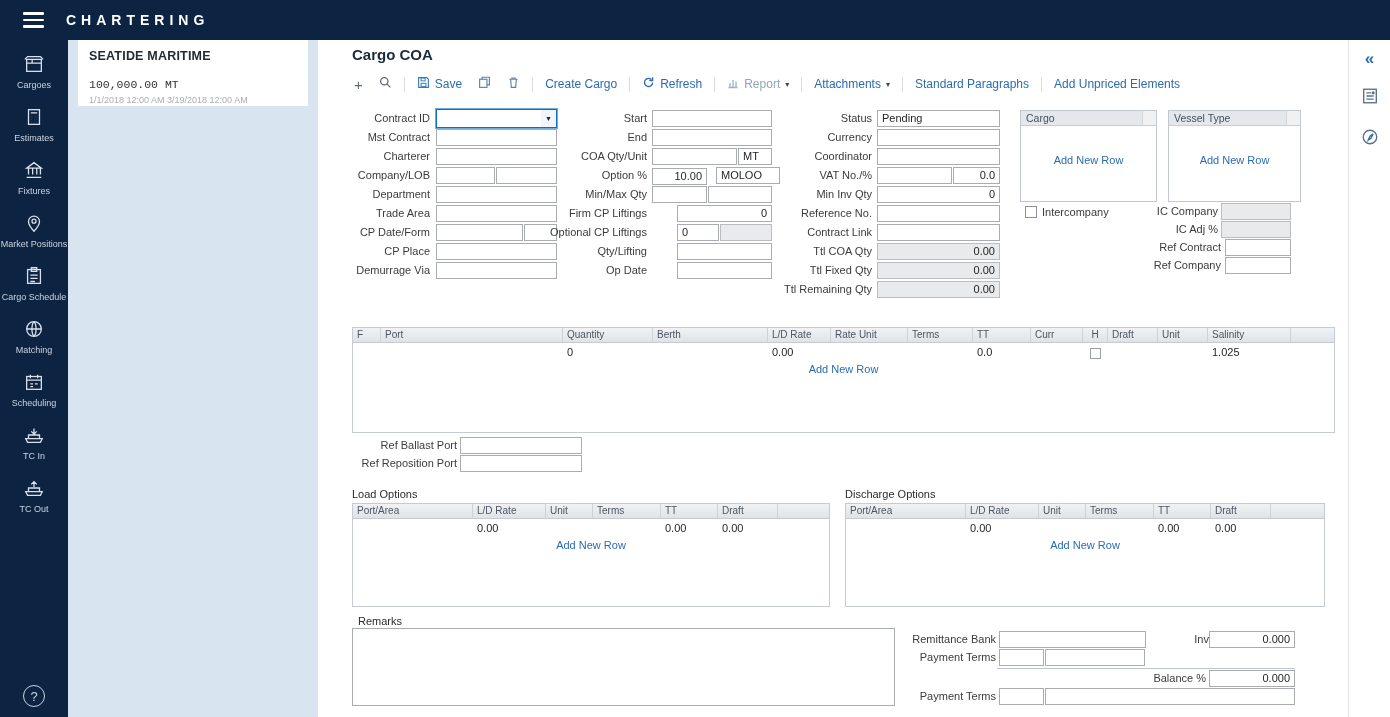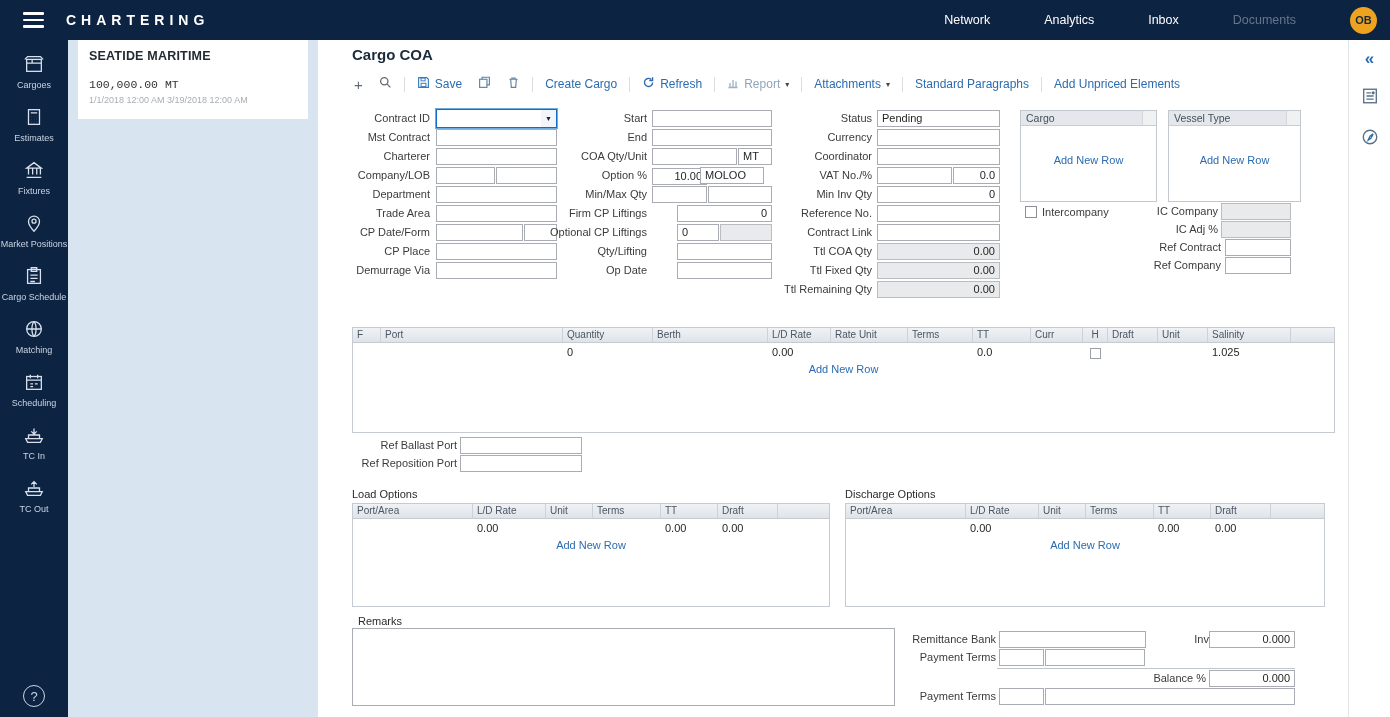--- a/index.html
+++ b/index.html
@@ -18,21 +18,21 @@
 
   
   .sidebar { position:absolute; top:40px; bottom:0; left:0; width:68px; background:#0d2342; overflow:hidden; display:flex; flex-direction:column; align-items:center; padding:13px 0 10px; }
   .side-item { width:68px; margin-bottom:16px; display:flex; flex-direction:column; align-items:center; gap:3px; color:#c9d4e2; font-size:9px; line-height:10px; text-align:center; cursor:pointer; }
   .side-item svg { stroke:#d9e2ec; fill:none; stroke-width:1.4; }
   .side-help { margin-top:auto; flex:none; color:#c9d4e2; font-size:13px; width:22px; height:22px; border:1.5px solid #c9d4e2; border-radius:50%; display:flex; align-items:center; justify-content:center; cursor:pointer; }
 
   
   .listpanel { position:absolute; top:40px; bottom:0; left:68px; width:250px; background:#d9e4f1; }
   .listpanel-title { padding:11px 15px 9px; font-size:15px; font-weight:bold; color:#1a7aa0; }
-  .coa-card { margin:0 10px; background:#fff; padding:9px 11px 14px; cursor:pointer; }
+  .coa-card { margin:0 10px; background:#fff; padding:9px 11px 1px; cursor:pointer; }
   .coa-name { font-size:12.5px; font-weight:bold; color:#222b33; letter-spacing:.2px; }
   .coa-qty { margin-top:15px; font-size:11.5px; color:#333;font-family:Liberation Mono, monospace; }
   .coa-dates { margin-top:4px; font-size:9px; color:#a8aeb5; }
 
   
   .main { position:absolute; top:40px; bottom:0; left:318px; right:42px; background:#fff; font-size:11px; color:#333; overflow:hidden; }
   .page-title { position:absolute; left:34px; top:6px; font-size:15px; font-weight:bold; color:#1c2b39; }
 
   .toolbar { position:absolute; left:28px; top:33px; height:22px; display:flex; align-items:center; white-space:nowrap; font-size:12px; color:#2b6cb0; }
   .tb-btn { display:flex; align-items:center; gap:5px; margin:0 8px; cursor:pointer; }
@@ -82,27 +82,20 @@
 </head>
 <body>
 
 <div class="topbar">
   <div class="hamburger">
       <i></i>
       <i></i>
       <i></i>
     </div>
   <div class="app-title">CHARTERING</div>
-  <div class="topnav">
-    <div class="nav-item">Network</div>
-    <div class="nav-item">Analytics</div>
-    <div class="nav-item">Inbox</div>
-    <div class="nav-item disabled">Documents</div>
-    <div class="avatar">OB</div>
-  </div>
 </div>
 
 <div class="sidebar">
   <div class="side-item">
     <span><svg width="22" height="22" viewBox="0 0 24 24">
           <rect x="4" y="7" width="16" height="13"></rect>
           <path d="M4 11h16M10 7v4M2 7l3-3h14l3 3"></path>
         </svg></span>
     <span>Cargoes</span>
   </div>
@@ -265,21 +258,21 @@
 
   <div class="lbl" style="left:195px;top:70px;width:134px">Start</div>
   <div class="fld" style="left:334px;top:70px;width:120px"></div>
   <div class="lbl" style="left:195px;top:89px;width:134px">End</div>
   <div class="fld" style="left:334px;top:89px;width:120px"></div>
   <div class="lbl" style="left:195px;top:108px;width:134px">COA Qty/Unit</div>
   <div class="fld" style="left:334px;top:108px;width:85px"></div>
   <div class="fld" style="left:420px;top:108px;width:34px">MT</div>
   <div class="lbl" style="left:195px;top:127px;width:134px">Option %</div>
   <div class="fld num" style="left:334px;top:128px;width:55px">10.00</div>
-  <div class="fld" style="left:382px;top:127px;width:64px">MOLOO</div>
+  <div class="fld" style="left:398px;top:127px;width:64px">MOLOO</div>
   <div class="lbl" style="left:195px;top:146px;width:134px">Min/Max Qty</div>
   <div class="fld" style="left:334px;top:146px;width:55px"></div>
   <div class="fld" style="left:390px;top:146px;width:64px"></div>
   <div class="lbl" style="left:195px;top:165px;width:134px">Firm CP Liftings</div>
   <div class="fld num" style="left:359px;top:165px;width:95px">0</div>
   <div class="lbl" style="left:195px;top:184px;width:134px">Optional CP Liftings</div>
   <div class="fld" style="left:359px;top:184px;width:42px">0</div>
   <div class="fld ro" style="left:402px;top:184px;width:52px"></div>
   <div class="lbl" style="left:195px;top:203px;width:134px">Qty/Lifting</div>
   <div class="fld" style="left:359px;top:203px;width:95px"></div>

